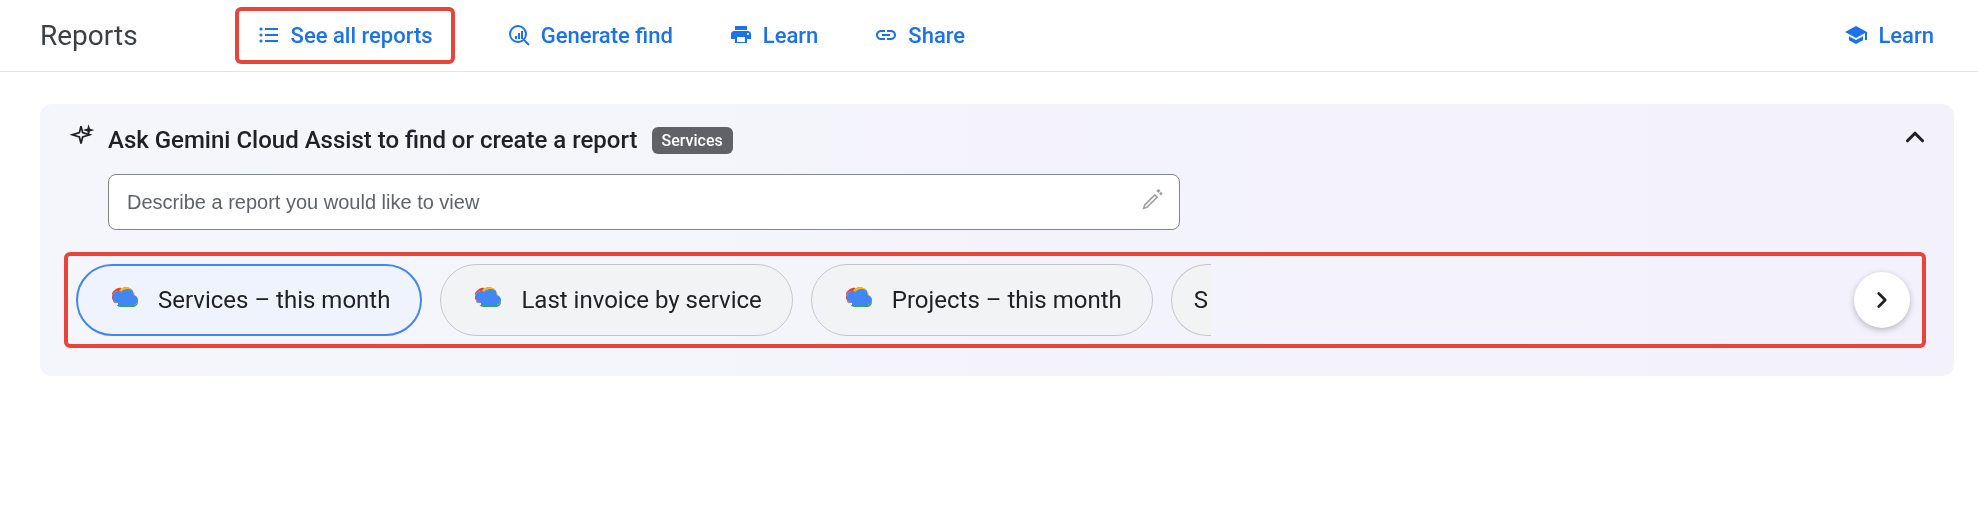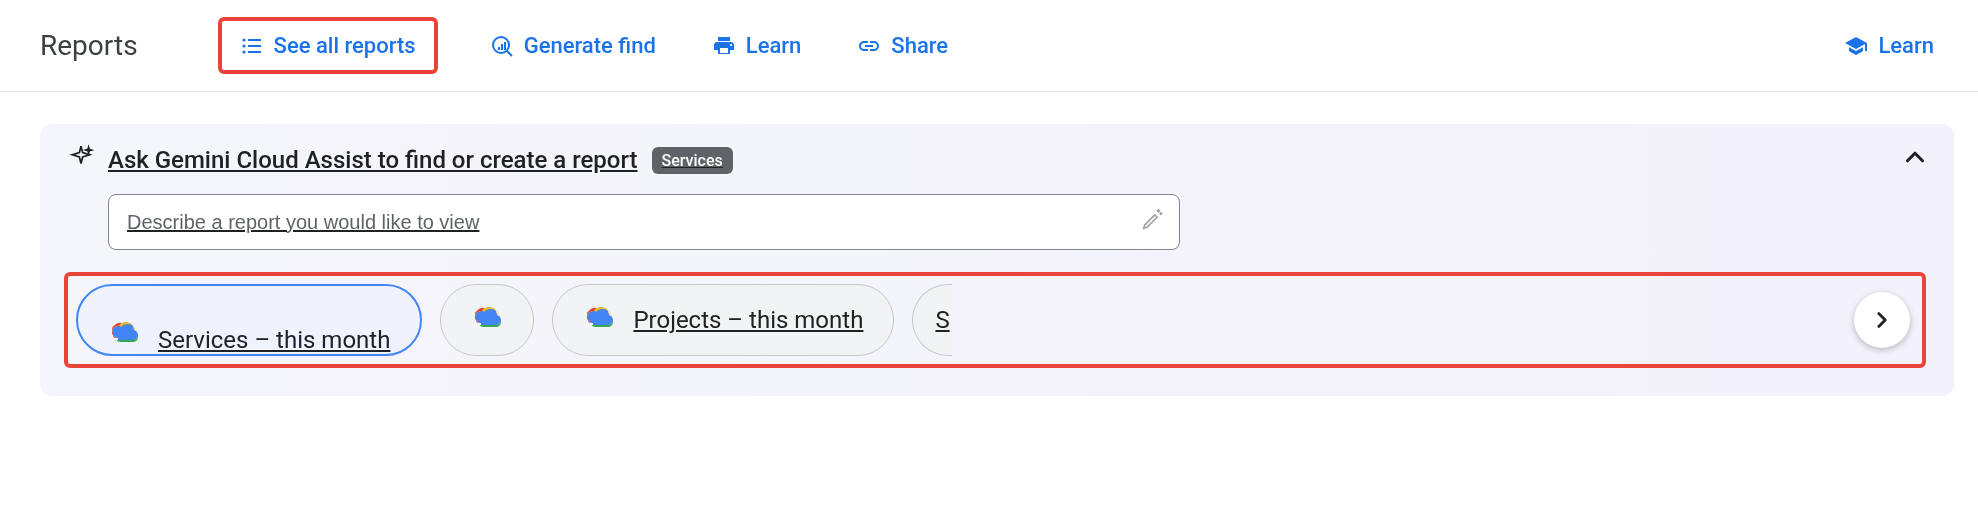--- a/index.html
+++ b/index.html
@@ -8,40 +8,39 @@
     font-family: "Google Sans", Roboto, "Helvetica Neue", Arial, sans-serif;
     background: #fff;
     color: #202124;
     width: 1978px;
   }
 
   
   .topbar {
     display: flex;
     align-items: center;
-    height: 92px;
+    height: 72px;
     padding: 0 40px;
     border-bottom: 1px solid #e3e3e3;
-    gap: 40px;
+    gap: 57px;
   }
   .page-title {
     font-size: 28px;
     font-weight: 400;
     color: #3c4043;
     margin-right: 40px;
   }
   .toolbar-actions {
     display: flex;
     align-items: center;
     gap: 48px;
     flex: 1;
   }
   .action-btn {
     display: inline-flex;
-    align-items: center;
     gap: 10px;
     color: #1a73e8;
     font-size: 22px;
     font-weight: 500;
     cursor: pointer;
     padding: 6px 4px;
   }
   .action-btn svg { display: block; }
   .highlight-box {
     border: 4px solid #e8443a;
@@ -51,21 +50,20 @@
   }
   .learn-btn { margin-left: auto; }
 
   
   .gemini-card {
     margin: 32px 24px 0 40px;
     background: linear-gradient(90deg, #f5f6fb 0%, #f3f1fb 100%);
     border-radius: 12px;
     padding: 20px 28px 28px 28px;
     position: relative;
-    text-decoration: underline;
   }
   .gemini-header {
     display: flex;
     align-items: center;
     gap: 14px;
     font-size: 24px;
     font-weight: 500;
     color: #202124;
   }
   .badge {
@@ -128,21 +126,20 @@
     border: 1px solid #c4c7c9;
     font-size: 24px;
     color: #202124;
     cursor: pointer;
     white-space: nowrap;
     flex-shrink: 0;
   }
   .chip.selected {
     background: #eef3fd;
     border: 2px solid #4285f4;
-    align-items: flex-end;
   }
   .scroll-fab {
     position: absolute;
     right: 12px;
     top: 50%;
     transform: translateY(-50%);
     width: 56px;
     height: 56px;
     border-radius: 50%;
     background: #fff;
@@ -281,20 +278,21 @@
 
     <span class="chip">
       <span>
         <svg width="32" height="32" viewBox="0 0 32 32">
           <path d="M10 22a6 6 0 0 1 0-12c.4 0 .8 0 1.2.1A8 8 0 0 1 26 14c2.2.6 4 2.6 4 5 0 2.8-2.2 5-5 5H10z" fill="#4285f4"></path>
           <path d="M10 22a6 6 0 0 1 0-12c.4 0 .8 0 1.2.1.5-1.2 1.4-2.3 2.5-3C11.2 6 8 7.3 6.2 9.6 4.9 10.3 4 11.8 4 13.5 4 15 4.7 16.3 5.8 17.1 5.3 17.7 5 18.6 5 19.5 5 20.9 6.1 22 7.5 22H10z" fill="#ea4335"></path>
           <path d="M25 24H10c-.5 0-1-.1-1.5-.2C9.3 25.2 10.8 26 12.5 26H25c2.8 0 5-2.2 5-5 0-.4 0-.8-.1-1.1C29.3 22.3 27.3 24 25 24z" fill="#34a853"></path>
           <path d="M26 14A8 8 0 0 0 11.2 10.1c.8.1 1.6.3 2.3.7C14.7 9 17 8 19.5 8c3.6 0 6.5 2.3 7.5 5.5-.3.1-.7.3-1 .5z" fill="#fbbc04"></path>
         </svg>
       </span>
+      <span>Last invoice by service</span>
     </span>
 
     <span class="chip">
       <span>
         <svg width="32" height="32" viewBox="0 0 32 32">
           <path d="M10 22a6 6 0 0 1 0-12c.4 0 .8 0 1.2.1A8 8 0 0 1 26 14c2.2.6 4 2.6 4 5 0 2.8-2.2 5-5 5H10z" fill="#4285f4"></path>
           <path d="M10 22a6 6 0 0 1 0-12c.4 0 .8 0 1.2.1.5-1.2 1.4-2.3 2.5-3C11.2 6 8 7.3 6.2 9.6 4.9 10.3 4 11.8 4 13.5 4 15 4.7 16.3 5.8 17.1 5.3 17.7 5 18.6 5 19.5 5 20.9 6.1 22 7.5 22H10z" fill="#ea4335"></path>
           <path d="M25 24H10c-.5 0-1-.1-1.5-.2C9.3 25.2 10.8 26 12.5 26H25c2.8 0 5-2.2 5-5 0-.4 0-.8-.1-1.1C29.3 22.3 27.3 24 25 24z" fill="#34a853"></path>
           <path d="M26 14A8 8 0 0 0 11.2 10.1c.8.1 1.6.3 2.3.7C14.7 9 17 8 19.5 8c3.6 0 6.5 2.3 7.5 5.5-.3.1-.7.3-1 .5z" fill="#fbbc04"></path>
         </svg>

